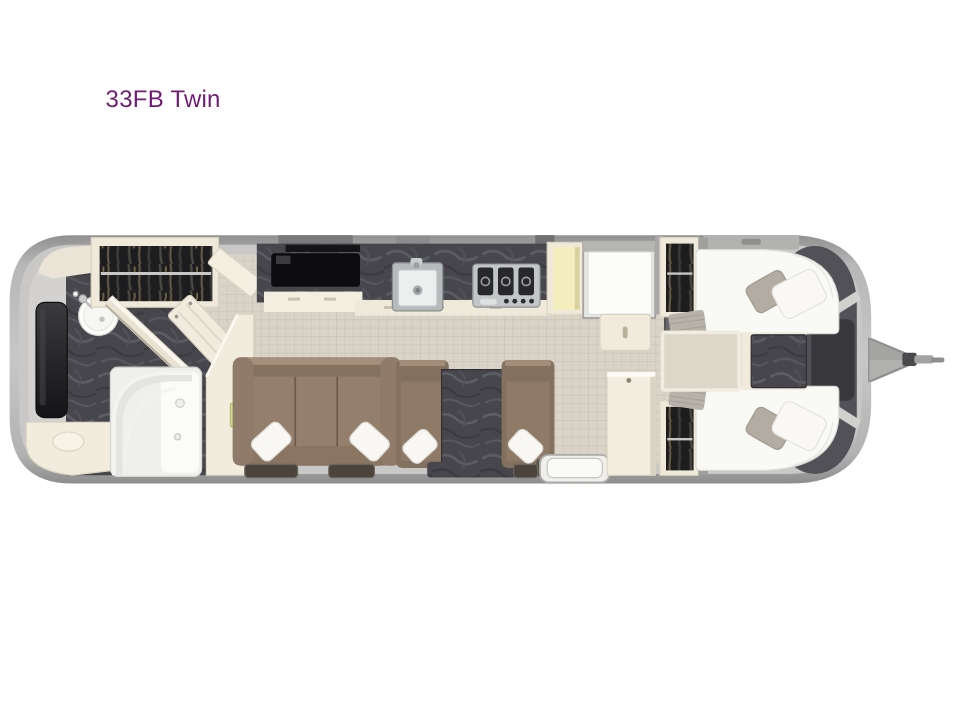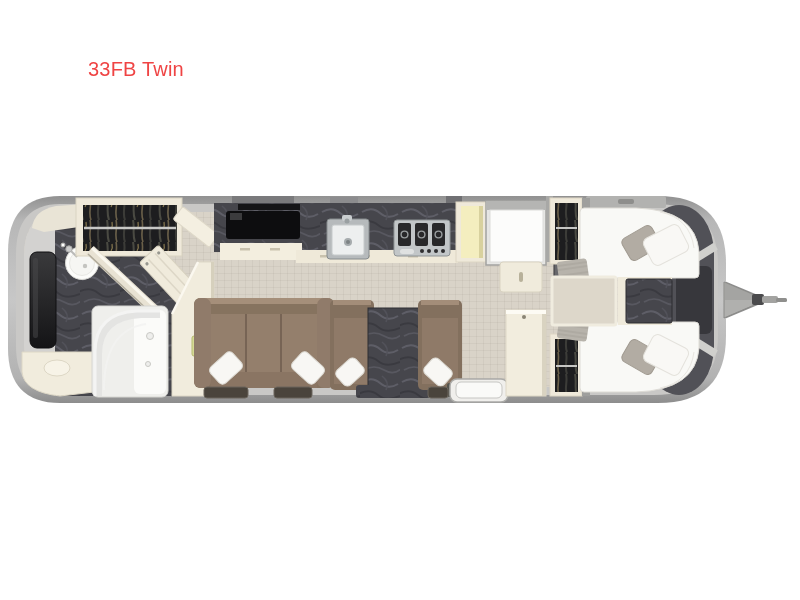--- a/index.html
+++ b/index.html
@@ -1,19 +1,19 @@
 <!DOCTYPE html>
 <html><head>
 <meta charset="utf-8">
 <style>
   html,body{margin:0;padding:0;background:#ffffff;}
   .page{position:relative;width:800px;height:600px;background:#ffffff;overflow:hidden;
         font-family:"Liberation Sans", sans-serif;}
-  .plan-title{position:absolute;left:88px;top:56px;font-size:20px;line-height:26px;
-        color:#ef4444;letter-spacing:.2px;}
+  .plan-title{position:absolute;left:88px;top:70px;font-size:20px;line-height:26px;
+        color:#701a75;letter-spacing:.2px;}
   svg{position:absolute;left:0;top:0;}
 </style>
 </head>
 <body>
 
 <div class="page">
   <div class="plan-title">33FB Twin</div>
 
   <svg width="800" height="600" viewBox="0 0 800 600">
     <defs>

